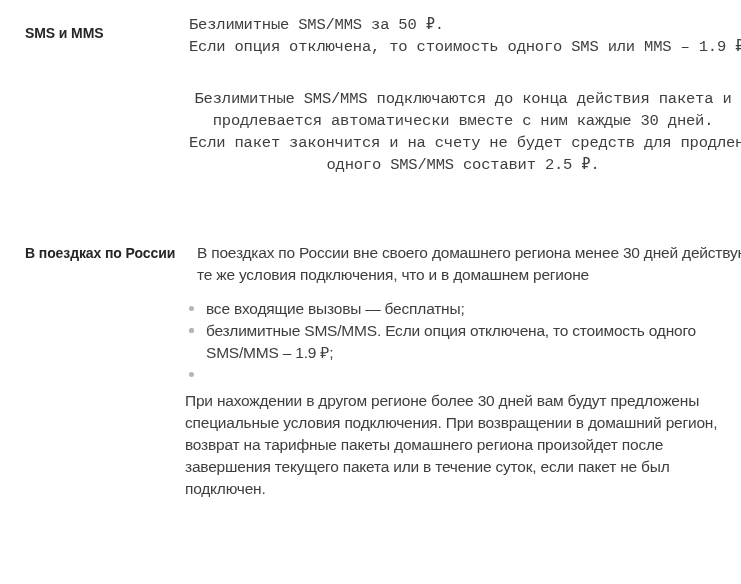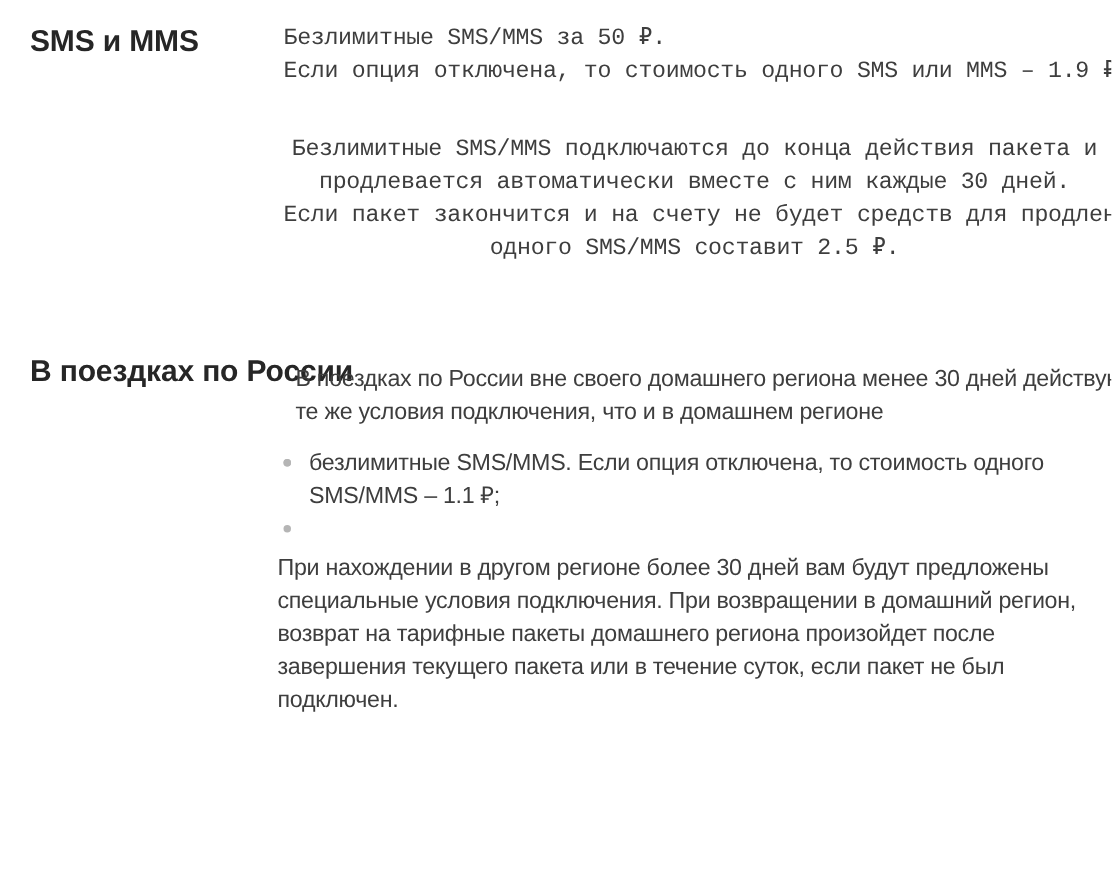--- a/index.html
+++ b/index.html
@@ -17,22 +17,22 @@
     letter-spacing: -0.2px;
     color: #3e3e3e;
   }
   .row {
     display: grid;
     grid-template-columns: 172px 1fr;
     align-items: start;
   }
   .row-travel { margin-top: 50px; }
   .label {
-    margin: 7px;
-    font-size: 20px;
+    margin: 12px;
+    font-size: 14px;
     font-weight: 700;
     line-height: 22px;
     color: #262626;
     white-space: nowrap;
     letter-spacing: -0.1px;
   }
   .content { min-width: 0; }
   .para, .intro, .outro, .li-text { white-space: pre; }
   .para { margin: 4px; font-family: Liberation Mono, monospace; }
   .para + .para { margin-top: 30px; text-align: center; }
@@ -75,25 +75,29 @@
   </section>
 
   <section class="row row-travel">
     <h3 class="label">В поездках по России</h3>
     <div class="content">
       <p class="intro">В поездках по России вне своего домашнего региона менее 30 дней действуют
 те же условия подключения, что и в домашнем регионе</p>
       <ul class="cond-list">
         <li>
           <span class="dot"></span>
+          <span class="li-text">все входящие вызовы — бесплатны;</span>
+        </li>
+        <li>
+          <span class="dot"></span>
         </li>
         <li>
           <span class="dot"></span>
           <span class="li-text">безлимитные SMS/MMS. Если опция отключена, то стоимость одного
-SMS/MMS – 1.1 ₽;</span>
+SMS/MMS – 1.9 ₽;</span>
         </li>
         <li>
           <span class="dot"></span>
         </li>
       </ul>
       <p class="outro">При нахождении в другом регионе более 30 дней вам будут предложены
 специальные условия подключения. При возвращении в домашний регион,
 возврат на тарифные пакеты домашнего региона произойдет после
 завершения текущего пакета или в течение суток, если пакет не был
 подключен.</p>

